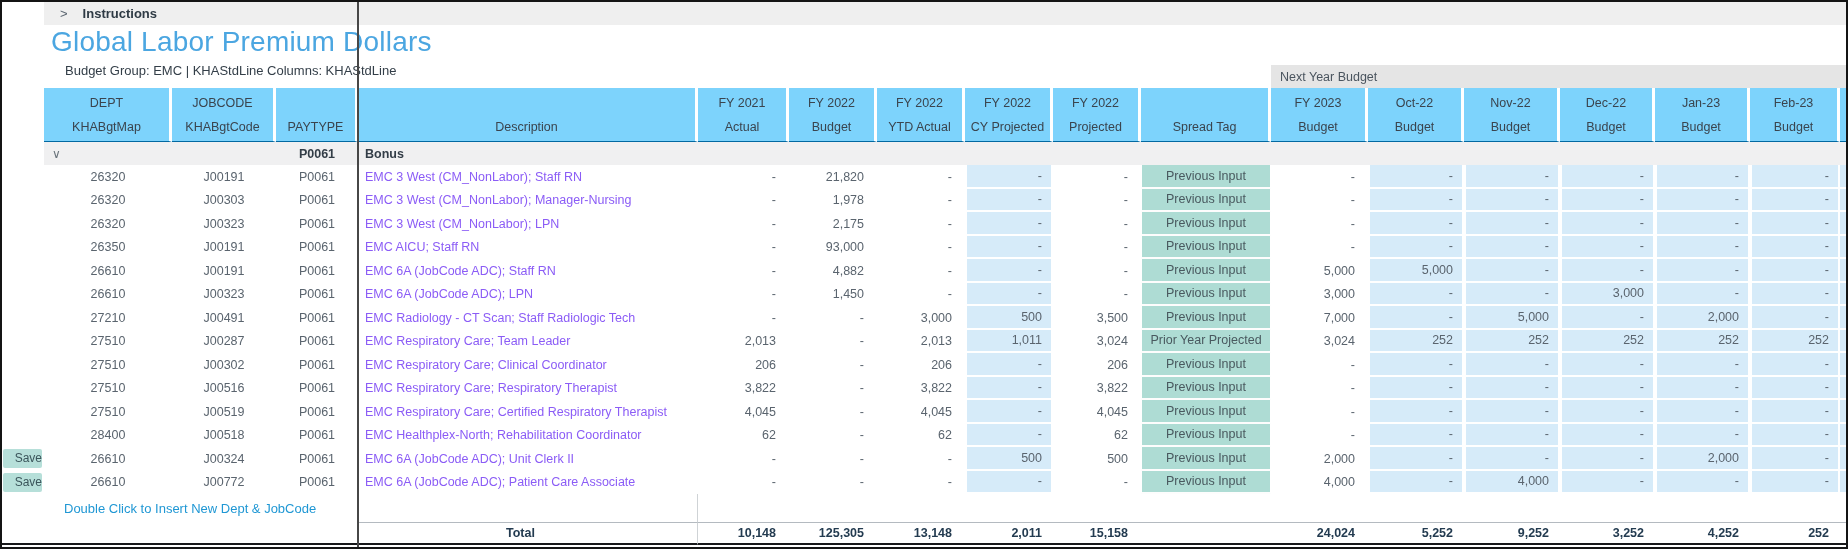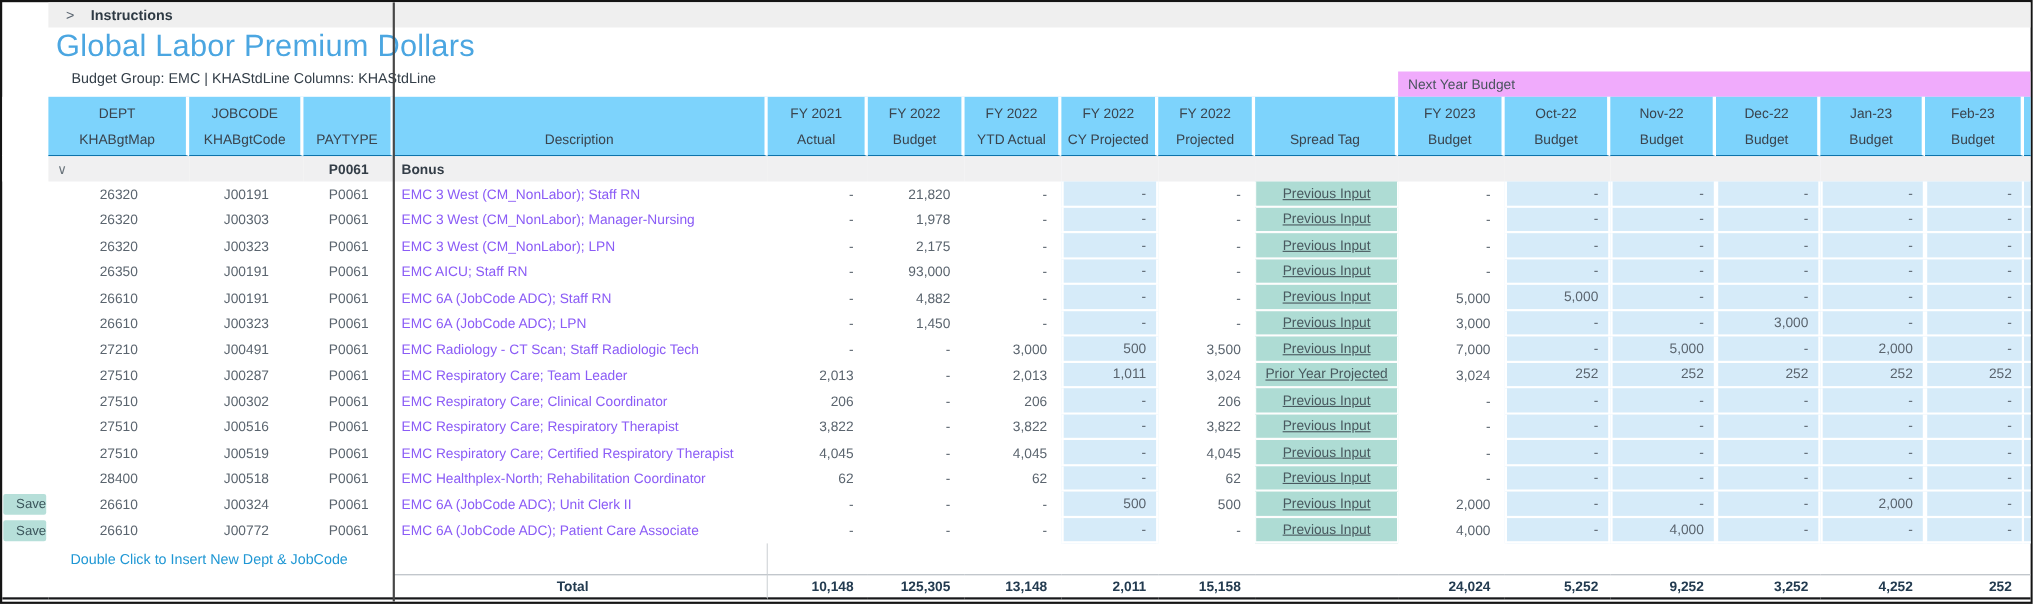--- a/index.html
+++ b/index.html
@@ -20,21 +20,21 @@
     display: flex; align-items: center; gap: 15px; padding-left: 16px;
   }
   .topbar .chev { color: #5a6570; font-size: 13px; cursor: pointer; }
   .topbar .lbl  { font-weight: bold; font-size: 13px; color: #2e3a44; cursor: pointer; }
 
   .title    { position: absolute; left: 49px; top: 24px; font-size: 28px; color: #4ba6e1; letter-spacing: 0.2px; }
   .subtitle { position: absolute; left: 63px; top: 61px; font-size: 13px; color: #333e48; }
 
   .nyb {
     position: absolute; left: 1269px; top: 63px; right: 0; height: 23px;
-    background: #f0abfc; color: #4a545e; font-size: 12.5px;
+    background: #e5e5e5; color: #4a545e; font-size: 12.5px;
     display: flex; align-items: center; padding-left: 9px;
   }
 
   .divider { position: absolute; left: 355px; top: 0; bottom: 0; width: 2px; background: #474747; z-index: 6; }
 
   table.grid {
     position: absolute; top: 86px; left: 0;
     width: 1848px; table-layout: fixed;
     border-collapse: separate; border-spacing: 0;
     font-size: 12.5px; color: #5a646e;
@@ -64,21 +64,21 @@
   tr.drow { height: 23.5px; }
   td.c    { text-align: center; }
   td.num  { text-align: right; padding-right: 13px; }
   td.desc { text-align: left; padding-left: 7px; color: #8b5cf6; }
   td.blue {
     background: #d6ebf9; text-align: right; padding-right: 9px;
     border-left: 2px solid #ffffff; border-right: 2px solid #ffffff; border-bottom: 2px solid #ffffff;
   }
   td.teal {
     background: #aedcd4; text-align: center; color: #49595f;
-    border-left: 1px solid #ffffff; border-right: 1px solid #ffffff; border-bottom: 2px solid #fdfdfd; text-decoration: underline;
+    border-left: 1px solid #ffffff; border-right: 1px solid #ffffff; border-bottom: 2px solid #fdfdfd;
   }
   td.sliver-b { background: #d6ebf9; border-bottom: 2px solid #ffffff; }
 
   .save-btn {
     margin: 2px 2px 2px 1px; height: 19px; line-height: 19px;
     background: #b6dfd9; color: #3b555b; font-size: 12px; text-align: right;
     border-radius: 2px; cursor: pointer;
   }
 
   

